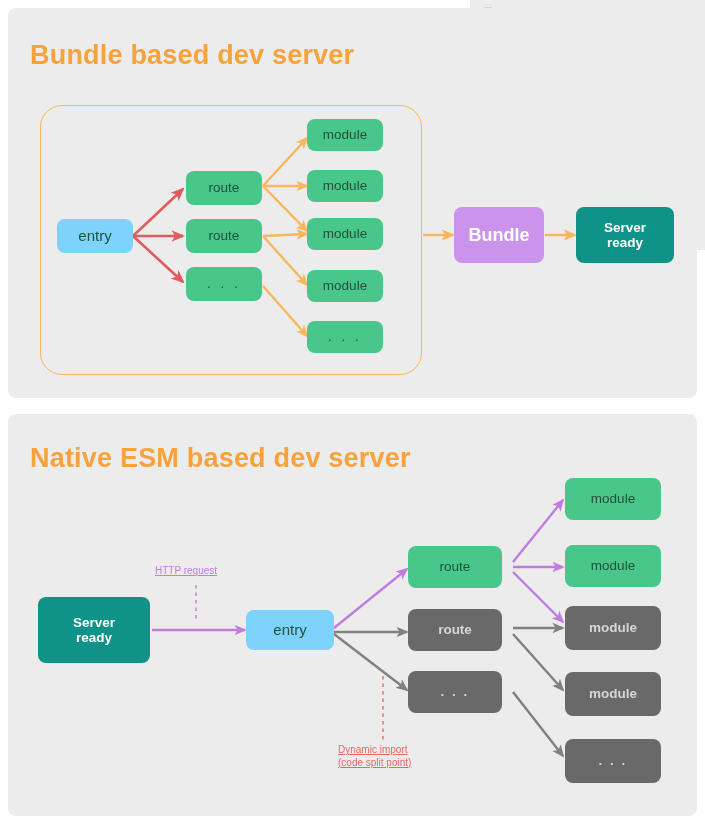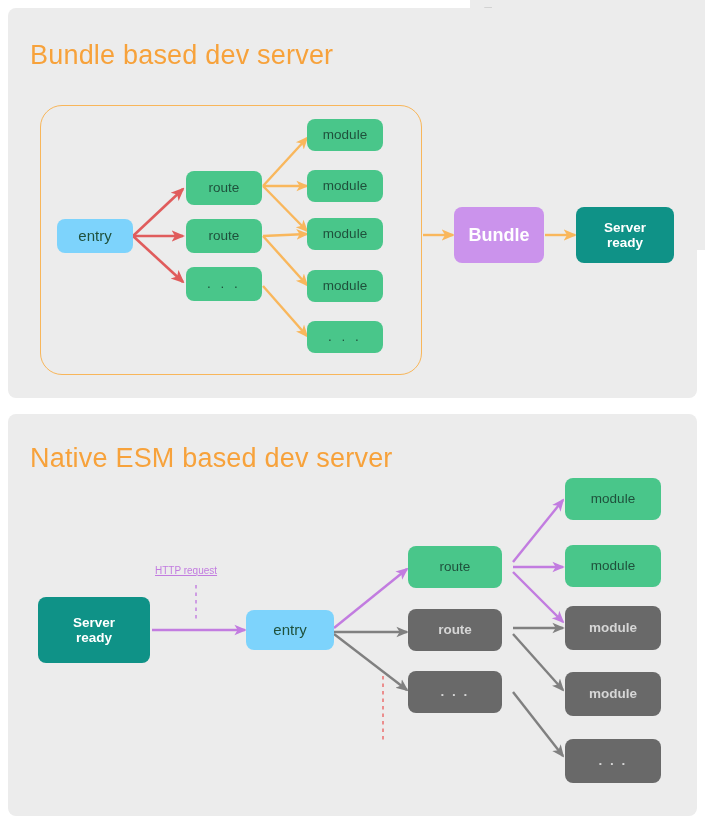--- a/index.html
+++ b/index.html
@@ -27,21 +27,21 @@
   
   .card{
     position:absolute; left:8px; width:689px;
     background:#ececec; border-radius:8px; z-index:1;
   }
   #card-bundle{ top:8px;  height:390px; }
   #card-esm{    top:414px;height:402px; }
 
   .card-title{
     position:absolute; left:30px; color:#f7a23b;
-    font-size:27px; font-weight:400; letter-spacing:.2px; white-space:nowrap;
+    font-size:27px; font-weight:700; letter-spacing:.2px; white-space:nowrap;
   }
   #title-bundle{ top:40px; }
   #title-esm{    top:443px; }
 
   
   .layer{ position:absolute; left:0; top:0; width:705px; height:824px; z-index:3; pointer-events:none;}
   .layer *{ pointer-events:auto; }
 
   
   .node{
@@ -188,14 +188,16 @@
   <div class="node n-gray" style="left:408px; top:609px; width:94px;  height:42px;">route</div>
   <div class="node n-gray dots" style="left:408px; top:671px; width:94px; height:42px;">. . .</div>
 
   <div class="node n-green" style="left:565px; top:478px; width:96px;  height:42px;">module</div>
   <div class="node n-green" style="left:565px; top:545px; width:96px;  height:42px;">module</div>
   <div class="node n-gray" style="left:565px; top:606px; width:96px;  height:44px;">module</div>
   <div class="node n-gray" style="left:565px; top:672px; width:96px;  height:44px;">module</div>
   <div class="node n-gray dots" style="left:565px; top:739px; width:96px; height:44px;">. . .</div>
 
   <div class="anno anno-http" style="left:155px; top:565px;">HTTP request</div>
+  <div class="anno anno-dyn" style="left:338px; top:744px;">Dynamic import
+(code split point)</div>
 
 </div>
 
 </body></html>

